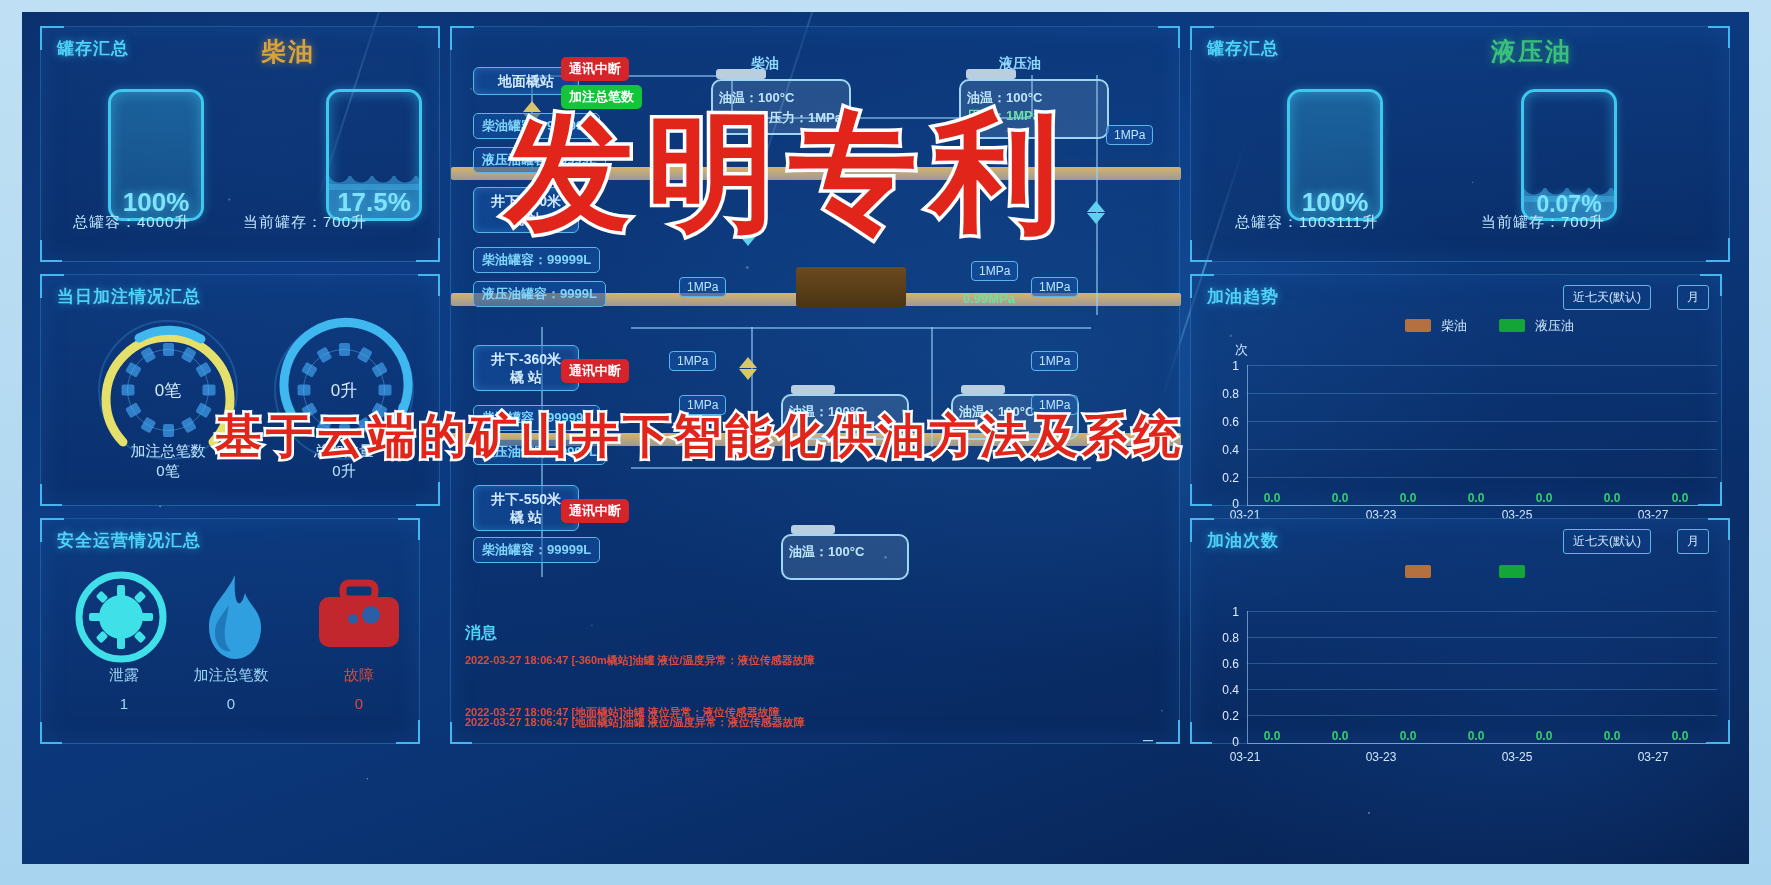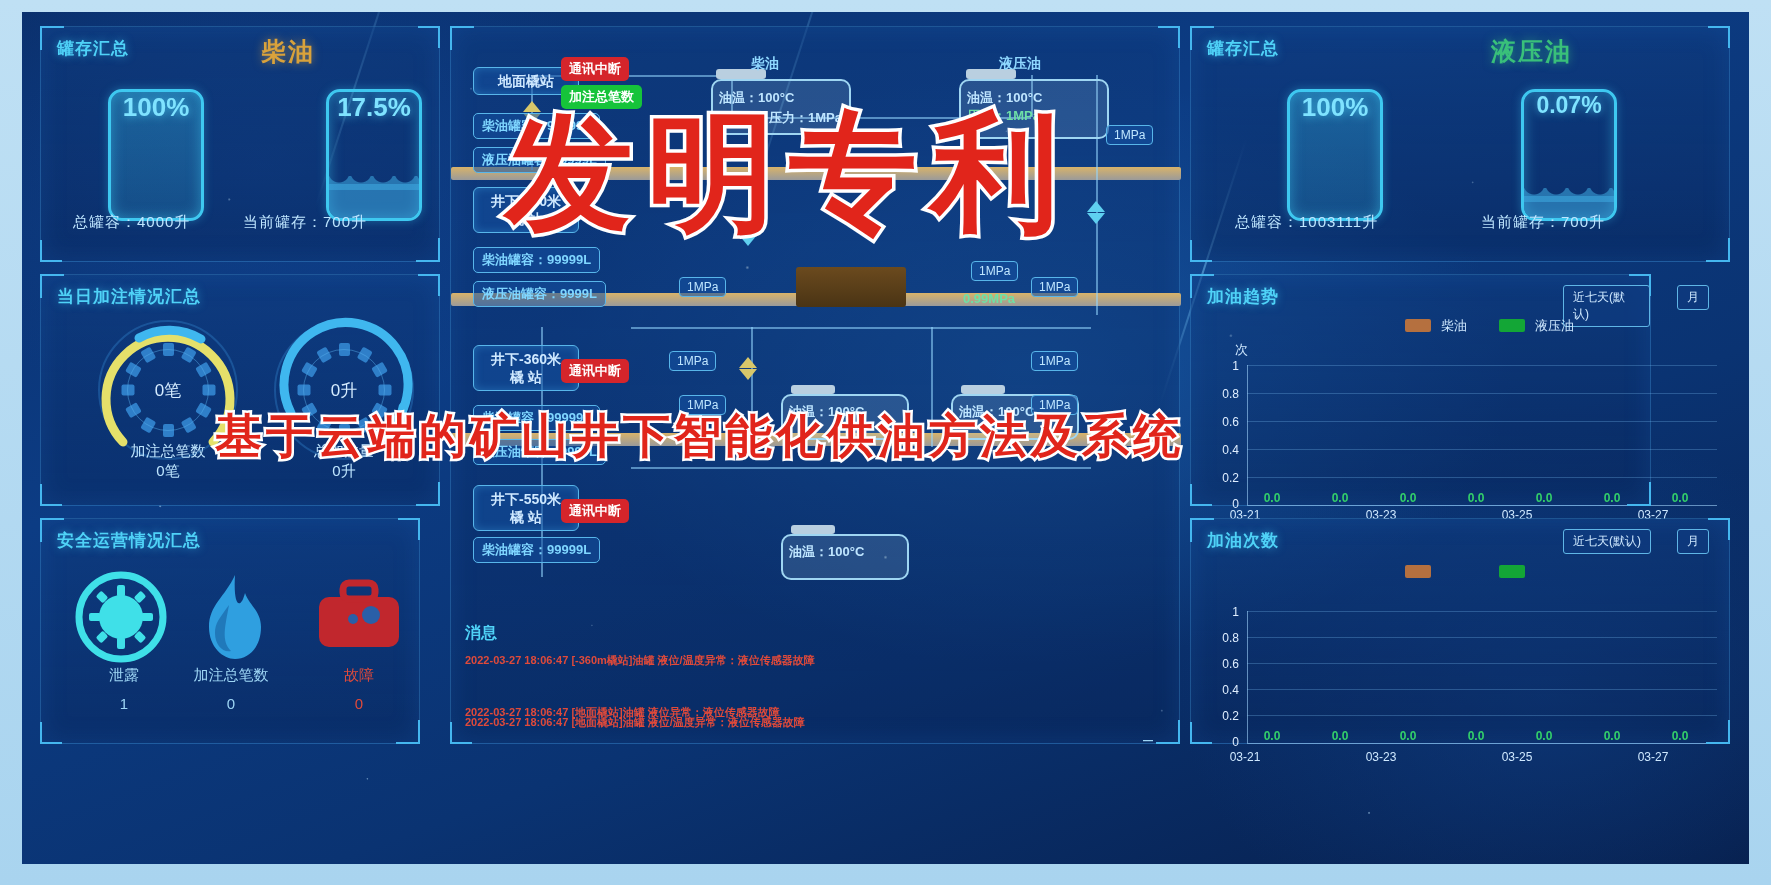--- a/index.html
+++ b/index.html
@@ -49,21 +49,21 @@
   .corner-bl{ left:-1px; bottom:-1px; border-right:none; border-top:none; }
 
   .p-title { position:absolute; left:16px; top:10px; color:#4fd2f7; font-size:17px; font-weight:bold;
              letter-spacing:1px; text-shadow:0 0 8px rgba(60,200,250,.6); }
   .p-sub { position:absolute; font-size:25px; font-weight:bold; letter-spacing:2px; }
 
   
   .tank { position:absolute; width:96px; height:132px; border:3px solid #3ec8f0; border-radius:14px;
           background:linear-gradient(180deg, rgba(62,200,240,.30), rgba(62,200,240,.18));
           box-shadow:0 0 14px rgba(62,200,240,.5) inset, 0 0 10px rgba(62,200,240,.35);
-          display:flex; align-items:flex-start; justify-content:center; overflow:hidden; }
+          display:flex; align-items:flex-end; justify-content:center; overflow:hidden; }
   .tank.partial { background:transparent; }
   .tank .fill { position:absolute; left:0; bottom:0; width:100%; background:rgba(62,170,225,.55); }
   .tank .wave { position:absolute; left:0; width:200%; height:14px;
                 background:radial-gradient(circle at 10px -4px, transparent 10px, rgba(62,170,225,.55) 11px) repeat-x;
                 background-size:22px 18px; }
   .tank .val { position:relative; color:#7fe3ff; font-size:26px; font-weight:bold; text-shadow:0 0 10px rgba(80,220,255,.8); }
   .tank-cap { position:absolute; color:#bfe6ff; font-size:15px; letter-spacing:1px; white-space:nowrap; }
 
   
   .gauge { position:absolute; width:150px; height:150px; }
@@ -379,21 +379,21 @@
       <div class="tank-cap" style="left:44px;top:186px;">总罐容：1003111升</div>
 
       <div class="tank partial" style="left:330px;top:62px;">
         <div class="fill" style="height:22px;"></div>
         <div class="wave" style="bottom:16px;"></div>
         <div class="val" style="font-size:23px;">0.07%</div>
       </div>
       <div class="tank-cap" style="left:290px;top:186px;">当前罐存：700升</div>
     </div>
 
-    <div class="panel" style="left:1168px;top:262px;width:461px;height:232px;">
+    <div class="panel" style="left:1168px;top:262px;width:532px;height:232px;">
       <span class="corner-tr"></span>
         <span class="corner-bl"></span>
       <div class="p-title">加油趋势</div>
 
       <div class="chart-btn" style="left:372px;top:10px;">近七天(默认)</div>
       <div class="chart-btn" style="left:486px;top:10px;">月</div>
 
       <div class="legend-box" style="left:214px;top:44px;background:#b5703f;"></div>
       <div class="legend-txt" style="left:250px;top:42px;">柴油</div>
       <div class="legend-box" style="left:308px;top:44px;background:#13a636;"></div>

